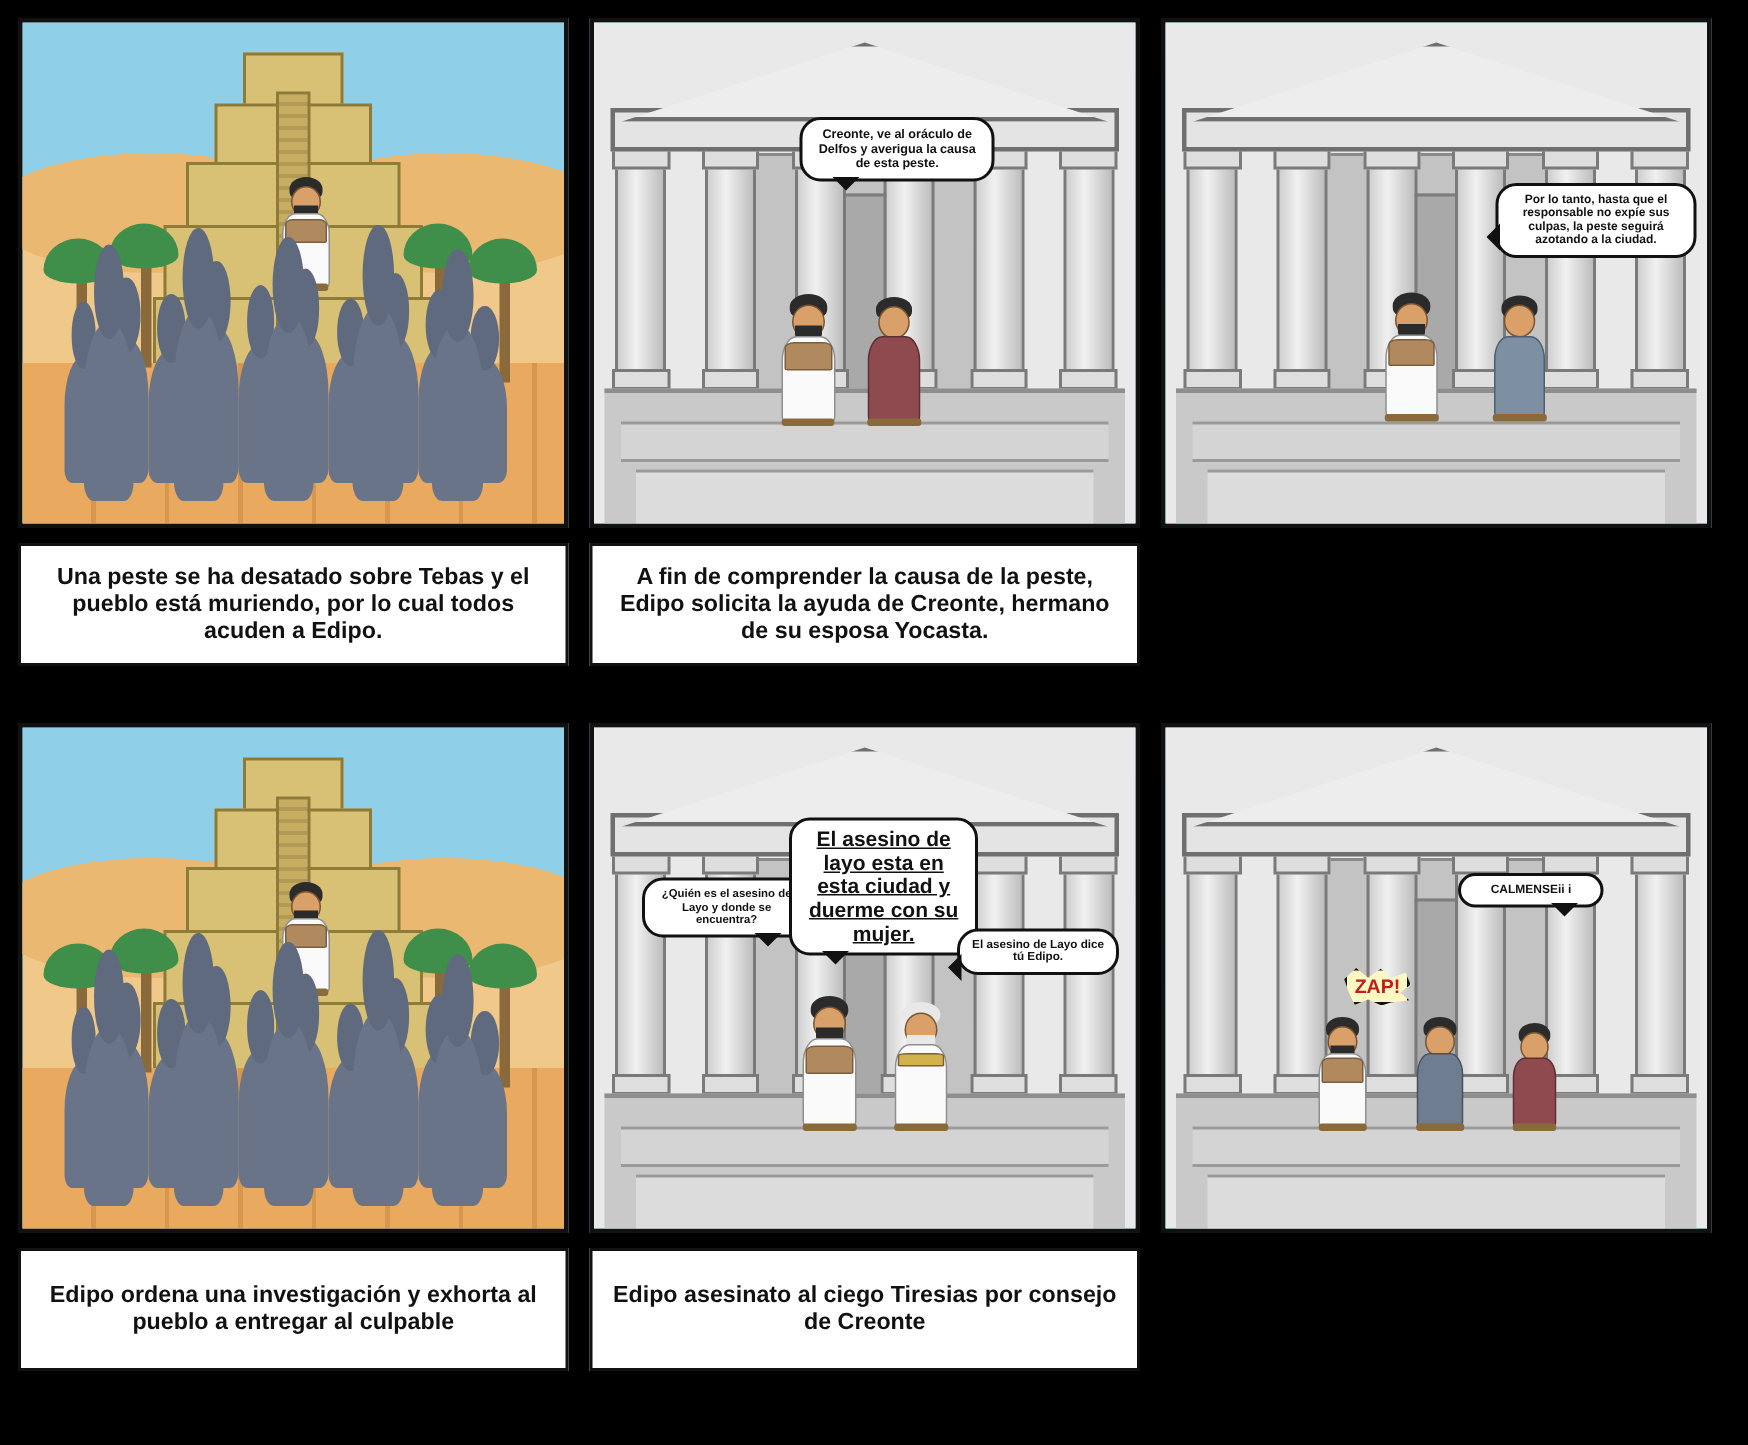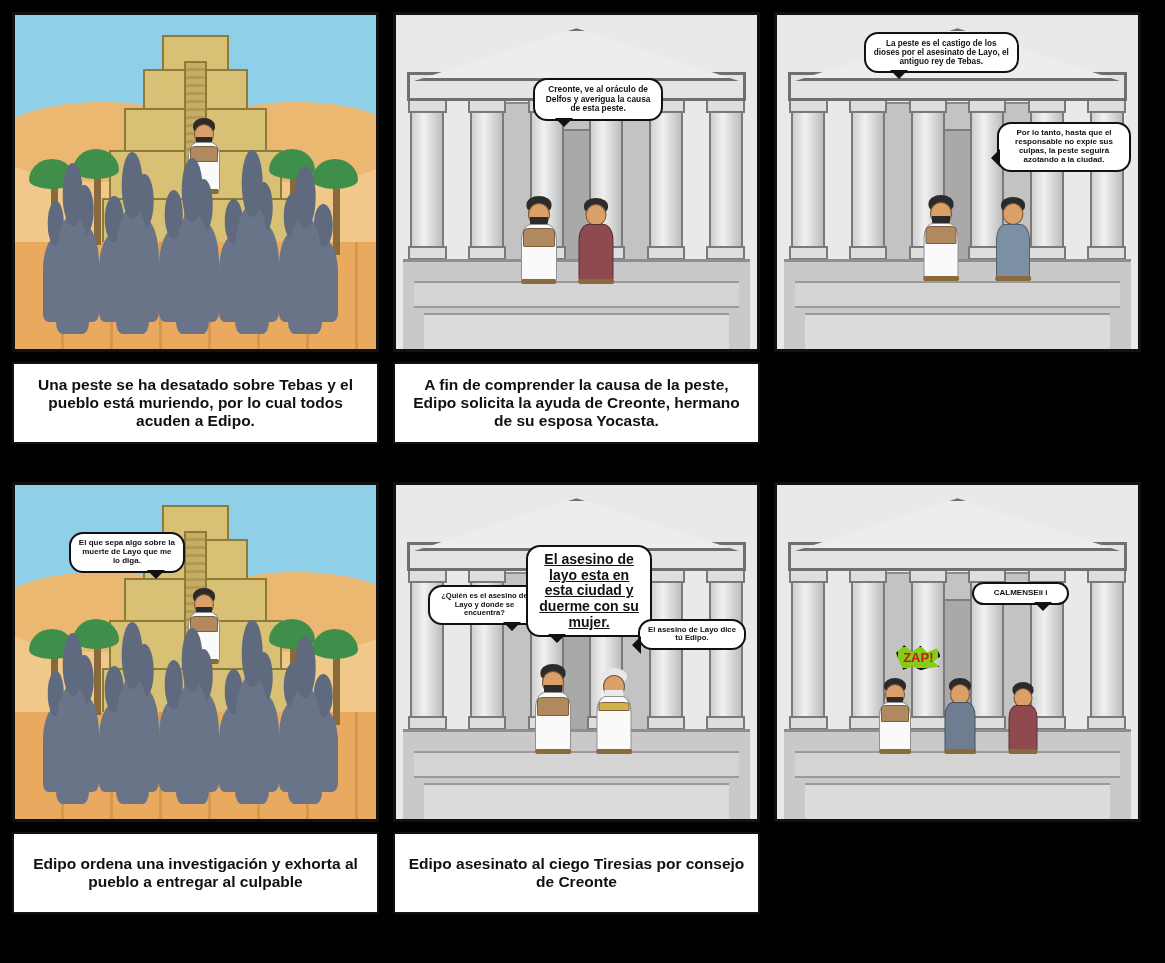--- a/index.html
+++ b/index.html
@@ -59,21 +59,21 @@
 
   
   .bub{position:absolute;background:#fff;border:2px solid #111;border-radius:14px;
        padding:5px 7px;text-align:center;color:#111;line-height:1.12;font-weight:bold;}
   .bub:after{content:"";position:absolute;width:0;height:0;border:9px solid transparent;}
   .tail-bl:after{left:16%;bottom:-17px;border-top-color:#111;}
   .tail-br:after{right:16%;bottom:-17px;border-top-color:#111;}
   .tail-l:after{left:-17px;top:55%;border-right-color:#111;}
 
   .zap{position:absolute;color:#c01c1c;font-weight:bold;font-size:13px;
-       background:#84cc16;border:2px solid #111;padding:3px 5px;
+       background:#fef9c3;border:2px solid #111;padding:3px 5px;
        clip-path:polygon(0% 30%,18% 0%,36% 26%,55% 2%,70% 28%,92% 12%,100% 44%,84% 66%,98% 86%,70% 92%,56% 100%,36% 84%,16% 98%,8% 70%);}
 </style>
 </head>
 <body>
 
 <div class="board">
 
   <div class="row" style="padding-top:12px;">
 
     <div class="cell">
@@ -233,21 +233,20 @@
           <div class="feet"></div>
         </div>
 
         <div class="fig" style="left:58%;bottom:21%;width:54px;height:82px;">
           <div class="hair" style="top:0;width:24px;height:16px;background:#2b2b2b;"></div>
           <div class="head" style="top:6px;width:19px;height:20px;"></div>
           <div class="robe" style="width:32px;height:53px;background:#7d8fa3;border-color:#4f5e70;"></div>
           <div class="feet"></div>
         </div>
 
-        <div class="bub tail-bl" style="left:24%;top:5%;width:38%;font-size:8.2px;">La peste es el castigo de los dioses por el asesinato de Layo, el antiguo rey de Tebas.</div>
         <div class="bub tail-l" style="right:2%;top:32%;width:32%;font-size:8px;">Por lo tanto, hasta que el responsable no expíe sus culpas, la peste seguirá azotando a la ciudad.</div>
       </div>
     </div>
   </div>
 
   <div class="row" style="padding-top:38px;">
 
     <div class="cell">
       <div class="panel">
         <div class="desert"></div>
@@ -329,21 +328,20 @@
               <i></i>
             </div>
           <div class="cperson" style="left:62%;width:10%;height:67%;bottom:-6%;">
               <i></i>
             </div>
           <div class="cperson" style="left:78%;width:10%;height:61%;bottom:-6%;">
               <i></i>
             </div>
         </div>
 
-        <div class="bub tail-br" style="left:15%;top:14%;width:27%;font-size:8px;">El que sepa algo sobre la muerte de Layo que me lo diga.</div>
       </div>
       <div class="caption cap-lg">Edipo ordena una investigación y exhorta al pueblo a entregar al culpable</div>
     </div>
 
     <div class="cell">
       <div class="panel">
         <div class="sky"></div>
         <div class="temple-bg"></div>
         <div class="inner-wall"></div>
         <div class="door"></div>

